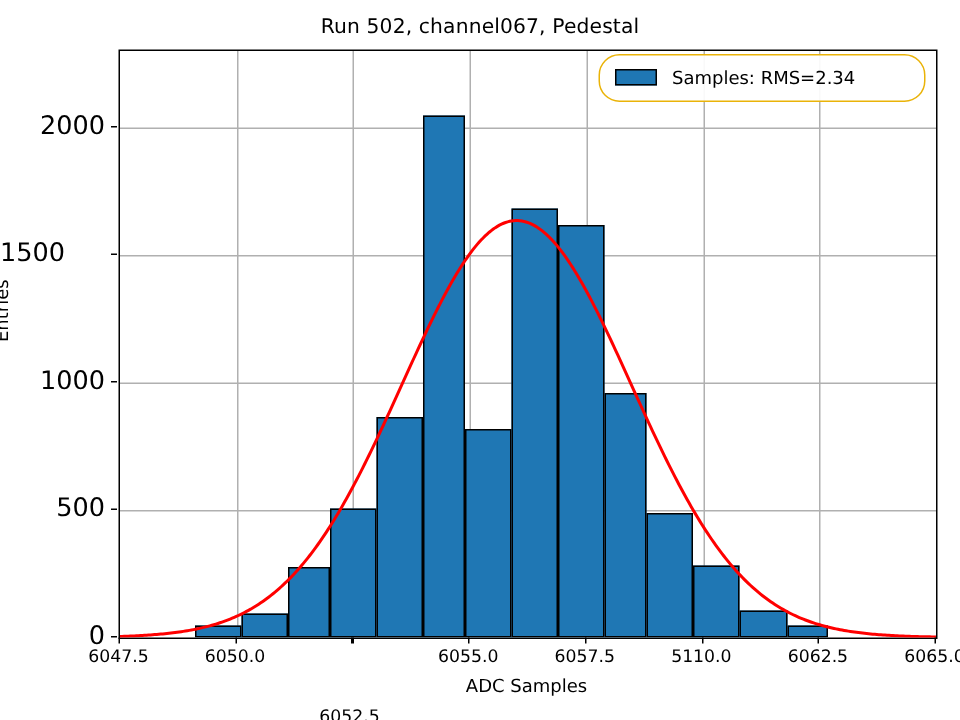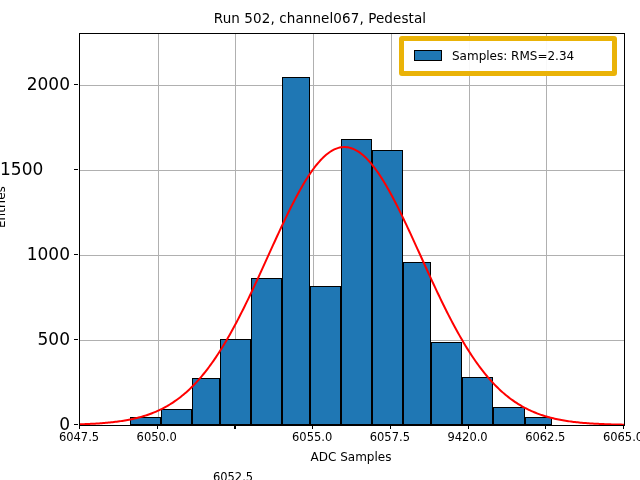--- a/index.html
+++ b/index.html
@@ -125,22 +125,22 @@
     white-space: nowrap;
   }
 
   
   #legend {
     position: absolute;
     left: 399px;
     top: 36px;
     width: 218px;
     padding: 5px 7px 6px 7px;
-    border: 5px solid #eab308;
-    border-radius: 3px;
+    border: 1px solid #eab308;
+    border-radius: 14px;
     background: rgba(255,255,255,0.92);
     box-sizing: border-box;
   }
   .legend-row {
     display: flex;
     align-items: center;
     height: 19px;
   }
   .legend-key {
     width: 34px;
@@ -219,21 +219,21 @@
       <div class="xtick-label" style="left: 79px;">6047.5</div>
       <div class="xtick-mark" style="left: 156.714px;"></div>
       <div class="xtick-label" style="left: 156.714px;">6050.0</div>
       <div class="xtick-mark" style="left: 234.429px;"></div>
       <div class="xtick-label" style="left: 233px; margin-top: 40px;">6052.5</div>
       <div class="xtick-mark" style="left: 312.143px;"></div>
       <div class="xtick-label" style="left: 312.143px;">6055.0</div>
       <div class="xtick-mark" style="left: 389.857px;"></div>
       <div class="xtick-label" style="left: 389.857px;">6057.5</div>
       <div class="xtick-mark" style="left: 467.571px;"></div>
-      <div class="xtick-label" style="left: 467.571px;">9420.0</div>
+      <div class="xtick-label" style="left: 467.571px;">5110.0</div>
       <div class="xtick-mark" style="left: 545.286px;"></div>
       <div class="xtick-label" style="left: 545.286px;">6062.5</div>
       <div class="xtick-mark" style="left: 623px;"></div>
       <div class="xtick-label" style="left: 623px;">6065.0</div>
     </div>
   <div id="y-ticks">
       <div class="ytick-mark" style="top: 424px;"></div>
       <div class="ytick-label" style="top: 424px; left: 0px; width: 70px; text-align: right; transform: translateY(-50%);">0</div>
       <div class="ytick-mark" style="top: 339px;"></div>
       <div class="ytick-label" style="top: 339px; left: 0px; width: 70px; text-align: right; transform: translateY(-50%);">500</div>

